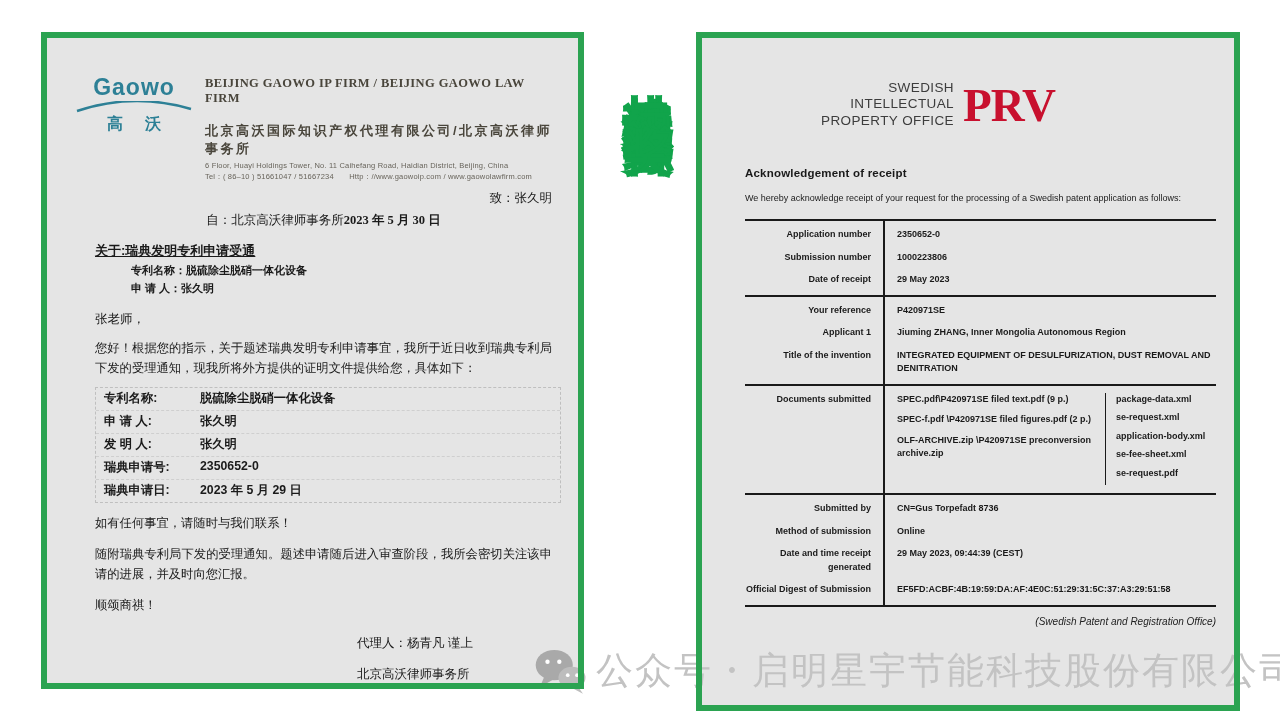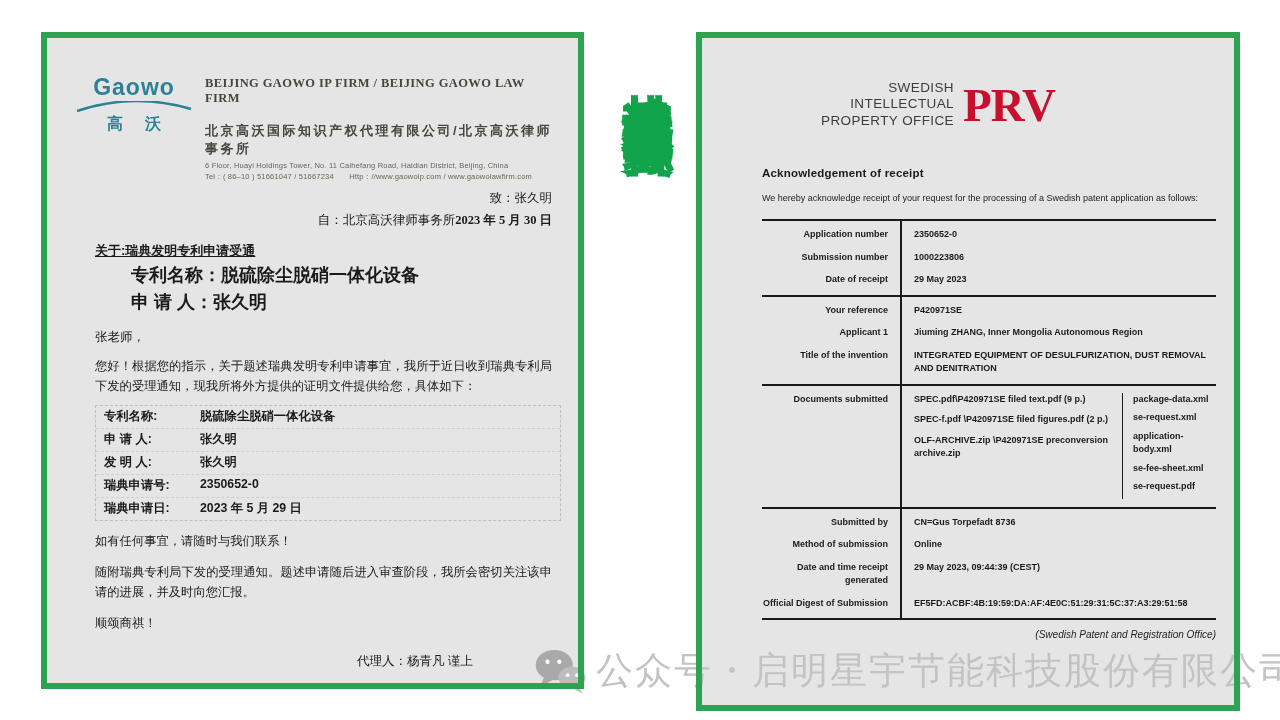--- a/index.html
+++ b/index.html
@@ -25,39 +25,39 @@
   .gaowo-header{display:flex;margin:38px 20px 0 28px;}
   .gaowo-logo{width:118px;flex:none;text-align:center;}
   .gaowo-en{color:#2d8096;font-size:23px;font-weight:bold;letter-spacing:1px;line-height:1;}
   .gaowo-cn{color:#2d8096;font-size:16px;font-weight:bold;letter-spacing:22px;text-indent:22px;margin-top:-3px;}
   .firm-block{margin-left:12px;min-width:0;}
   .firm-en{font-family:"Liberation Serif","DejaVu Serif",serif;font-weight:bold;font-size:12.5px;color:#49453b;letter-spacing:.4px;}
   .firm-cn{font-family:Liberation Sans, sans-serif;font-weight:bold;font-size:13px;color:#49453b;letter-spacing:2.5px;margin-top:16px;}
   .firm-addr,.firm-tel{font-size:7.5px;color:#67635a;margin-top:2.5px;letter-spacing:.2px;}
   .letter-body{padding:0 26px 0 48px;}
   .to-line{font-size:12.5px;margin-top:8px;text-align:right;}
-  .from-line{display:flex;justify-content:flex-end;font-size:12.5px;margin-top:5px;}
+  .from-line{display:flex;justify-content:center;font-size:12.5px;margin-top:5px;}
   .letter-date{font-family:"Liberation Serif","DejaVu Serif",serif;font-weight:600;}
   .subject{font-size:13px;font-weight:bold;text-decoration:underline;margin-top:13px;}
-  .subject-sub{font-size:18px;font-weight:bold;margin:3px 0 0 36px;}
+  .subject-sub{font-size:11px;font-weight:bold;margin:3px 0 0 36px;}
   .salutation{font-size:12.5px;margin-top:15px;}
   .para{font-size:12.3px;line-height:1.62;margin-top:11px;text-align:justify;}
   .info-table{width:464px;border:1.5px dashed #bfbfbf;margin-top:8px;font-size:12.3px;}
   .info-row{display:flex;border-bottom:1.5px dashed #cfcfcf;}
   .info-row:last-child{border-bottom:none;}
   .info-label{width:94px;flex:none;padding:2.5px 0 2.5px 8px;font-weight:bold;}
   .info-value{flex:1;padding:2.5px 0 2.5px 2px;font-weight:bold;}
   .sign-block{margin:20px 0 0 262px;font-size:12.5px;}
   .sign-line{margin-top:14px;}
 
   
   .prv-header{display:flex;justify-content:center;align-items:center;margin:42px 60px 0 0;gap:9px;}
   .office{text-align:right;color:#3d3d3d;font-size:13.5px;line-height:1.22;letter-spacing:.4px;font-weight:500;}
   .prv-logo{font-family:"Liberation Serif","DejaVu Serif",serif;color:#c8102e;font-size:47px;font-weight:bold;line-height:.9;letter-spacing:-1px;}
-  .prv-body{padding:0 18px 0 60px;}
+  .prv-body{padding:0 18px 0 43px;}
   .ack-title{font-weight:bold;font-size:11.5px;margin-top:38px;letter-spacing:.2px;}
   .intro{font-size:9px;line-height:1.55;margin-top:13px;width:445px;color:#222;}
   .prv-table{margin-top:13px;border-top:2.5px solid #1a1a1a;font-size:9px;}
   .prv-group{border-bottom:2.5px solid #1a1a1a;}
   .prv-row{display:flex;align-items:stretch;}
   .prv-label{width:126px;flex:none;text-align:right;padding:7px 12px 2px 0;font-weight:600;line-height:1.5;}
   .prv-value{flex:1;border-left:2.5px solid #1a1a1a;padding:7px 0 2px 12px;font-weight:600;line-height:1.5;}
   .prv-row:last-child .prv-label,.prv-row:last-child .prv-value{padding-bottom:8px;}
   .docs-cols{display:flex;}
   .docs-left{width:200px;flex:none;padding-right:8px;}

